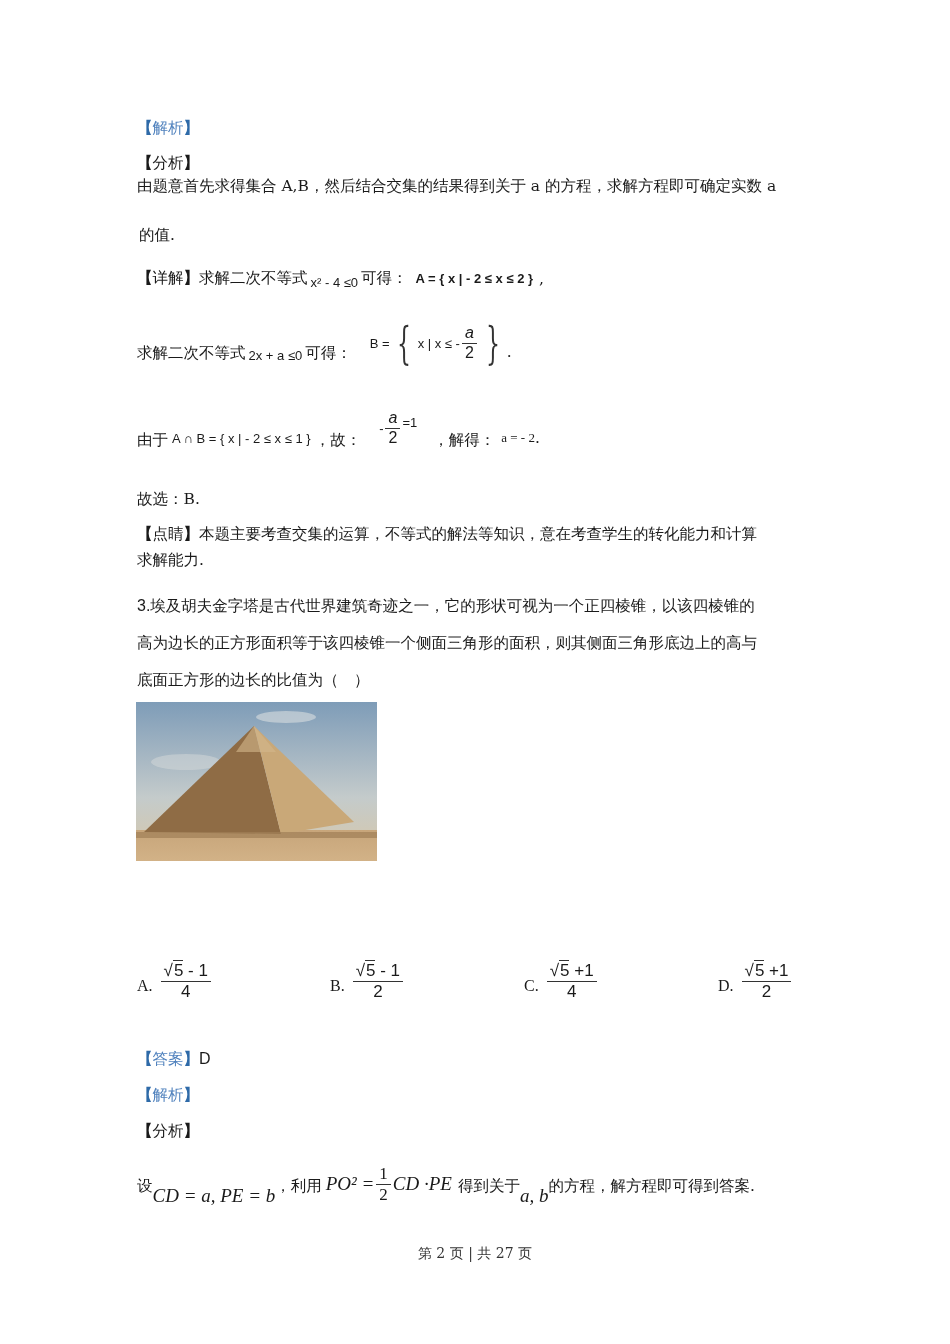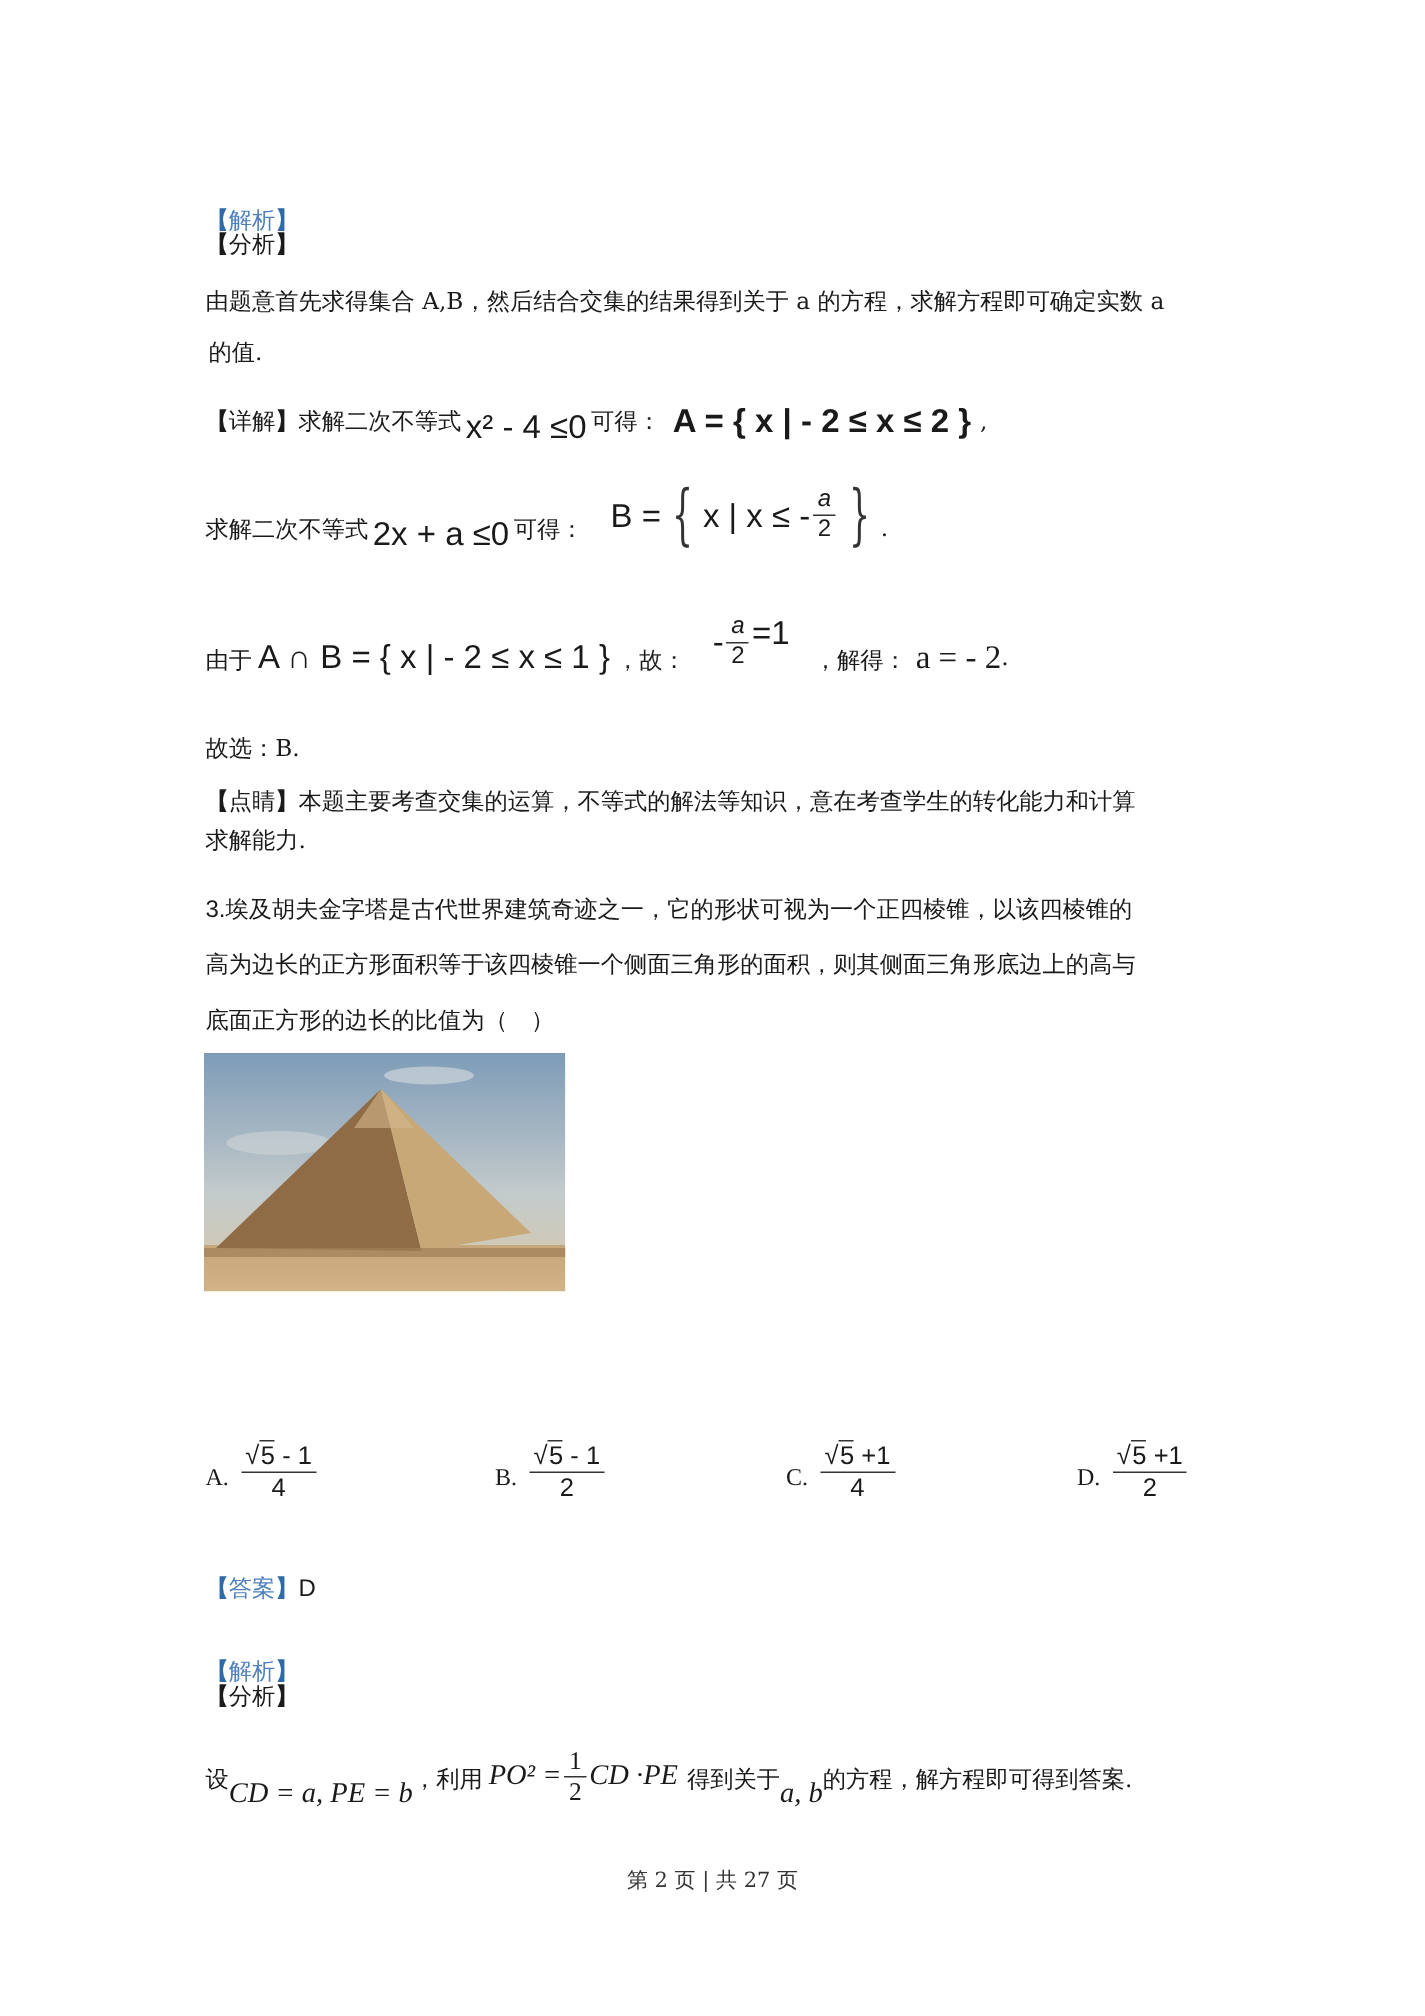--- a/index.html
+++ b/index.html
@@ -1,23 +1,23 @@
 <!DOCTYPE html>
 <html><head>
 <meta charset="utf-8">
 <style>
   html, body { margin: 0; padding: 0; background: #ffffff; }
   body { width: 950px; height: 1344px; position: relative; overflow: hidden;
          font-family: "DejaVu Serif", "Liberation Serif", serif; color: #1a1a1a; font-size: 15.5px; }
   .abs { position: absolute; white-space: nowrap; }
-  .blue { color: #4f81bd; margin-top: 19px; }
+  .blue { color: #4f81bd; }
   .blue .br { color: #2e6aa8; font-weight: bold; }
   .br { font-weight: bold; }
   .math { font-family: "Liberation Serif", "DejaVu Serif", serif; font-size: 19px; }
-  .mathsans { font-family: "Liberation Sans", "DejaVu Sans", sans-serif; font-size: 22px; }
+  .mathsans { font-family: "Liberation Sans", "DejaVu Sans", sans-serif; font-size: 13px; }
   .it { font-style: italic; }
   .frac { display: inline-flex; flex-direction: column; align-items: center; vertical-align: middle; line-height: 1.05; margin: 0 2px; }
   .frac .num { border-bottom: 1px solid #333; padding: 0 3px 1px; }
   .frac .den { padding-top: 1px; }
   .bigbrace { font-size: 44px; font-weight: 100; transform: scaleX(0.5); display: inline-block; vertical-align: middle; color: #333; }
   .pyramid { position: absolute; left: 136px; top: 702px; width: 241px; height: 159px; overflow: hidden; }
   .opt { position: absolute; top: 962px; display: flex; align-items: center; font-size: 15px; }
   .opt .lbl { margin-right: 6px; margin-top: 10px; font-family: "Liberation Serif", serif; font-size: 16px; }
   .sqrt { border-top: 1px solid #333; padding-left: 1px; }
   .footer { position: absolute; top: 1245px; left: 0; width: 950px; text-align: center; font-size: 14px; color: #333; }
@@ -26,21 +26,21 @@
 <body>
 
 <div class="abs blue" style="left:137px; top:118px;">
   <span class="br">【</span><span>解析</span><span class="br">】</span>
 </div>
 
 <div class="abs" style="left:137px; top:153px;">
   <span class="br">【</span><span>分析</span><span class="br">】</span>
 </div>
 
-<div class="abs" style="left:137px; top:191px;">由题意首先求得集合 A,B，然后结合交集的结果得到关于 a 的方程，求解方程即可确定实数 a</div>
+<div class="abs" style="left:137px; top:176px;">由题意首先求得集合 A,B，然后结合交集的结果得到关于 a 的方程，求解方程即可确定实数 a</div>
 <div class="abs" style="left:139px; top:225px;">的值.</div>
 
 <div class="abs" style="left:137px; top:268px; display:flex; align-items:center;">
   <span class="br">【</span>
     <span>详解</span>
     <span class="br">】</span>
   <span>求解二次不等式</span>
   <span class="mathsans" style="margin:0 3px; position:relative; top:4px;">x² - 4 ≤0</span>
   <span>可得：</span>
   <span class="mathsans" style="margin-left:8px;font-weight:bold;">A = { x | - 2 ≤ x ≤ 2 }</span>

